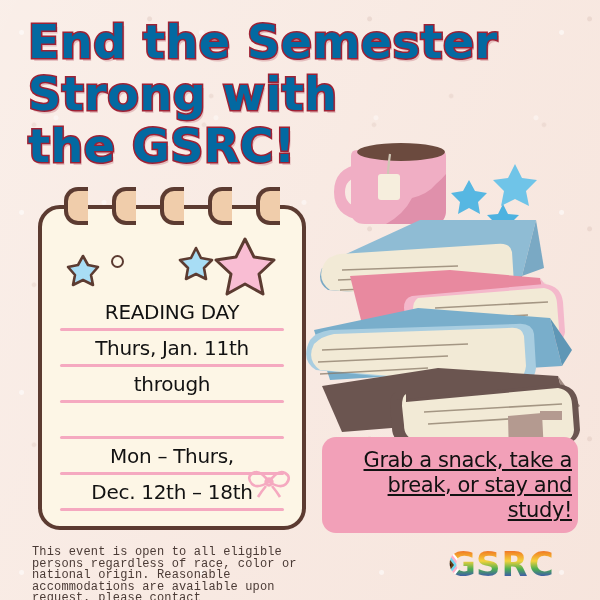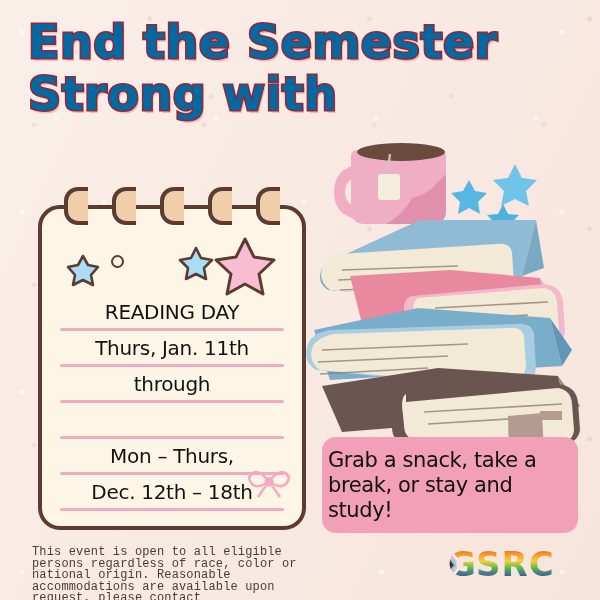--- a/index.html
+++ b/index.html
@@ -151,23 +151,24 @@
     border-radius: 14px;
     display: flex;
     align-items: center;
     justify-content: center;
   }
   #callout-text {
     font-family: "DejaVu Sans", sans-serif;
     font-size: 21px;
     line-height: 25px;
     color: #111111;
-    text-align: left;
+    text-align: right;
     letter-spacing: -0.4px;
     padding: 0 6px;
+    text-decoration: underline;
   }
 
   
   #disclaimer {
     position: absolute;
     left: 32px;
     top: 547px;
     width: 300px;
     font-family: Liberation Mono, monospace;
     font-size: 12px;
@@ -188,20 +189,21 @@
 </head>
 <body>
 
 <div id="poster">
 
   <div id="paper-texture"></div>
 
   <div id="headline">
     <div class="headline-line">End the Semester</div>
     <div class="headline-line">Strong with</div>
+    <div class="headline-line">the GSRC!</div>
   </div>
 
   <div id="illustration">
     <svg width="300" height="330" viewBox="0 0 300 330" xmlns="http://www.w3.org/2000/svg">
 
       <g>
         <path d="M215 46 l7 14 15 2 -11 11 3 15 -14 -7 -14 7 3 -15 -11 -11 15 -2z" fill="#6fc4e8"></path>
         <path d="M169 62 l6 11 12 2 -9 9 2 12 -11 -6 -11 6 2 -12 -9 -9 12 -2z" fill="#56b7e2"></path>
         <path d="M203 86 l5 10 11 1 -8 8 2 11 -10 -5 -10 5 2 -11 -8 -8 11 -1z" fill="#4db2e0"></path>
       </g>

